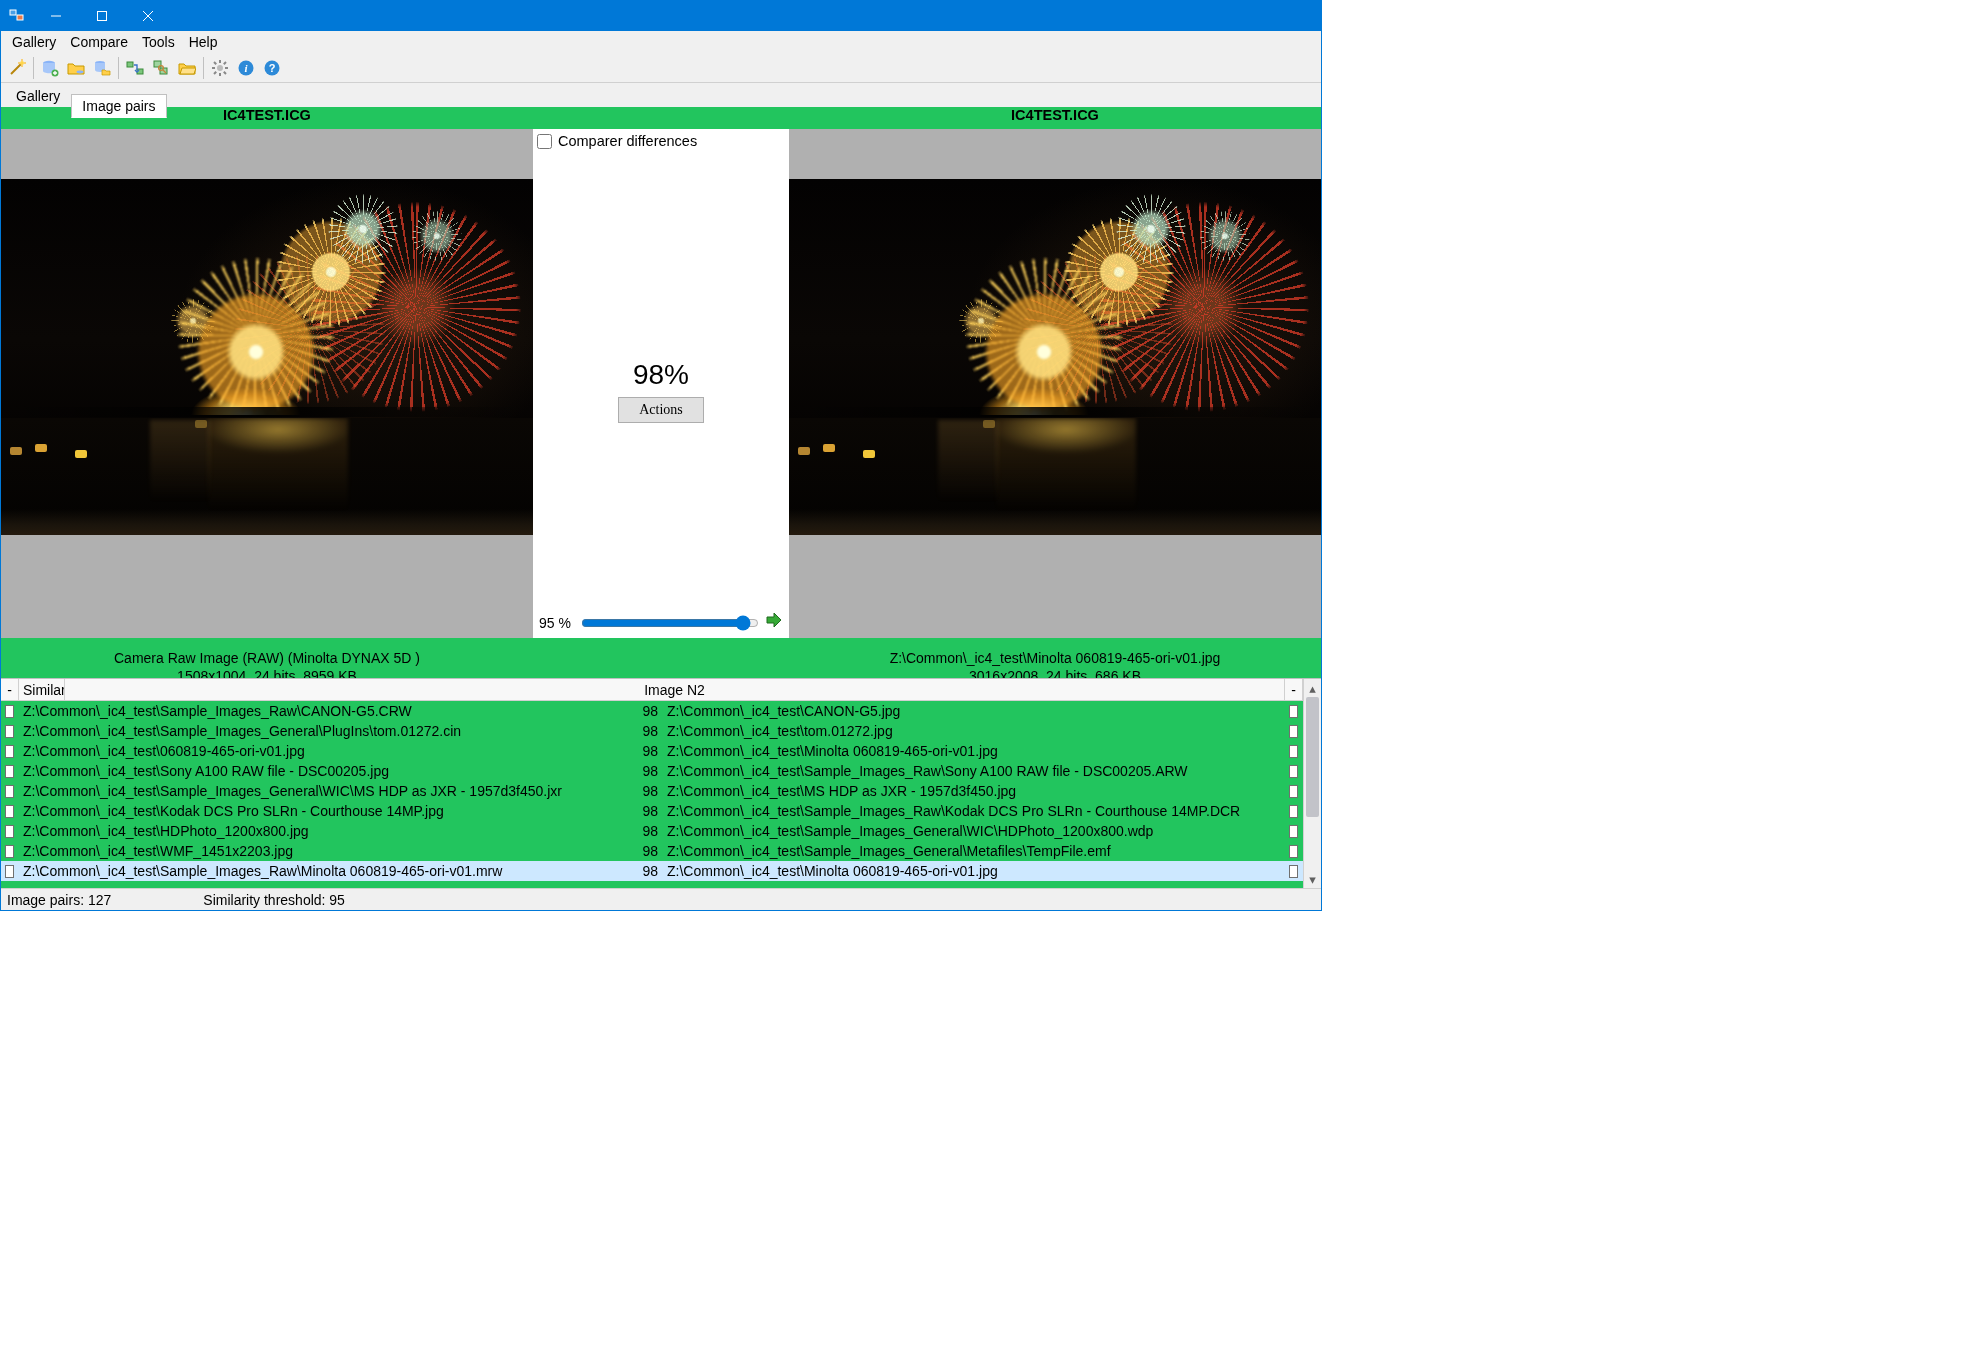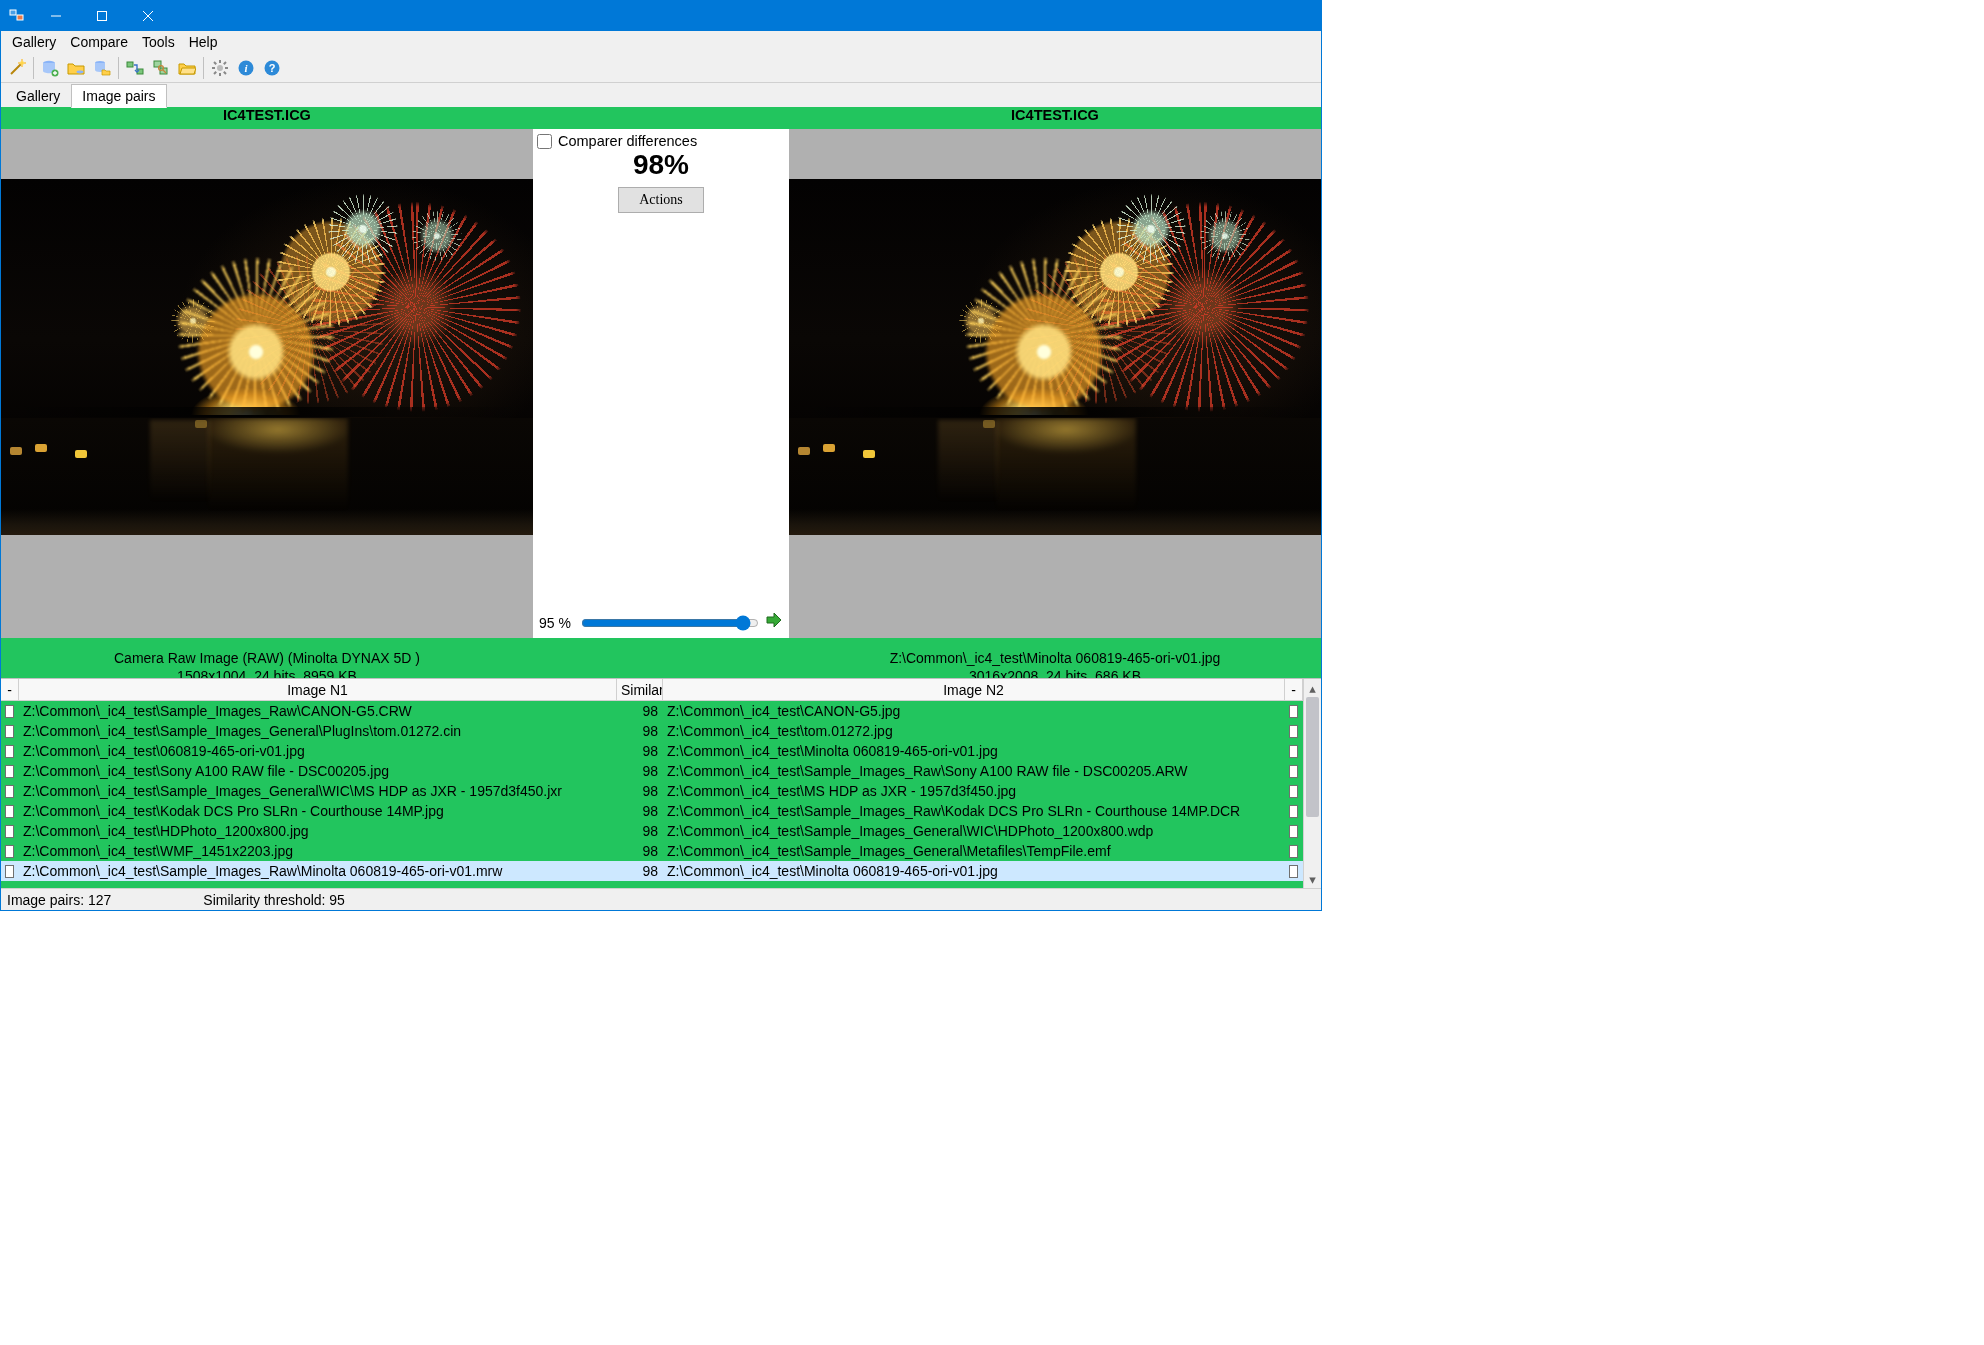--- a/index.html
+++ b/index.html
@@ -11,33 +11,33 @@
   .titlebar .wc { display: flex; }
   .titlebar .wc .btn { width: 46px; height: 30px; display: flex; align-items: center; justify-content: center; }
   .titlebar .wc svg { stroke: #fff; }
   .menubar { height: 22px; display: flex; align-items: center; padding: 2px 4px; background: #f0f0f0; gap: 0; }
   .menubar .menu-item { padding: 2px 7px; font-size: 14px; }
   .toolbar { height: 30px; background: #f0f0f0; display: flex; align-items: center; padding: 0 4px; gap: 2px; border-bottom: 1px solid #d0d0d0; }
   .toolbar .tbtn { width: 24px; height: 24px; display: flex; align-items: center; justify-content: center; border-radius:2px;}
   .toolbar .sep { width: 1px; height: 22px; background: #c0c0c0; margin: 0 2px; }
   .tabstrip { height: 24px; background: #f0f0f0; display: flex; align-items: flex-end; padding-left: 4px; }
   .tabstrip .tab { padding: 3px 10px 3px 10px; font-size: 14px; border: 1px solid transparent; border-bottom: none;}
-  .tabstrip .tab.active { background: #fff; border-color: #c0c0c0; border-bottom: 1px solid #fff; position: relative; top: 1px; }
+  .tabstrip .tab.active { background: #fff; border-color: #c0c0c0; border-bottom: 1px solid #fff; position: relative; top: 11px; }
   .content { flex: 1; display: flex; flex-direction: column; background: #22c55e; overflow: hidden; }
   .compare { flex: 1 1 auto; display: flex; flex-direction: column; }
   .pair-titles { display: flex; height: 22px; }
   .pair-titles .col { flex: 0 0 532px; text-align: center; font-weight: bold; font-size: 14.5px; }
   .pair-titles .mid-col { flex: 1; }
   .main-row { display: flex; flex: 1; }
   .img-panel { flex: 0 0 532px; background: #b0b0b0; display: flex; flex-direction: column; align-items:stretch; }
   .img-spacer { height: 50px; background: #b0b0b0; }
   .img-view { height: 356px; background: #080504; position: relative; overflow: hidden; }
   .mid-panel { flex: 1; background: #fff; display: flex; flex-direction: column; align-items: center; padding-top: 4px; position:relative;}
   .highlight-chk { display: flex; align-items: center; gap: 6px; font-size: 14.5px; align-self:flex-start; padding-left:4px;}
-  .pct { font-size: 28px; font-weight: bold; }
+  .pct { font-size: 28px; font-weight: normal; margin-top: 210px; }
   .actions-btn { border: 1px solid #adadad; background: #e1e1e1; padding: 4px 20px; font-size: 14px; margin-top: 6px; font-family: Liberation Serif, serif; }
   .slider-row { position:absolute; bottom:4px; left:0; right:0; display:flex; align-items:center; justify-content:center; gap:4px; padding: 0 6px;}
   .slider-row .lbl { font-size: 14px; white-space:nowrap; }
   .slider-row input[type=range]{ width: 100%; }
   .slider-wrap{flex:1; display:flex; align-items:center; gap:6px; padding-left:6px;}
   .arrow-ico { color:#2a9d2a; font-size:18px;}
   .img-captions { display: flex; height: 40px; }
   .img-captions .cap { flex: 0 0 532px; text-align: center; font-size: 14px; line-height: 1.25; padding-top:12px;}
   .img-captions .mid { flex:1;}
   .grid-area { flex: 0 0 auto; height: 210px; border-top: 1px solid #c0c0c0; display: flex; }
@@ -338,21 +338,20 @@
           <div>Z:\Common\_ic4_test\Minolta 060819-465-ori-v01.jpg</div>
           <div>3016x2008, 24 bits, 686 KB</div>
         </div>
       </div>
     </div>
 
     <div class="grid-area">
       <div class="grid">
         <div class="grid-hdr">
           <div class="h ck">-</div>
-          <div class="h cn1">Image N1</div>
           <div class="h csim" style="flex:0 0 46px; justify-content:flex-start; overflow:hidden;">Similarity</div>
           <div class="h cn2">Image N2</div>
           <div class="h ck">-</div>
         </div>
         <div class="grid-body" id="grid-body">
             <div class="grid-row">
               <div class="c ck">
                 <span class="box"></span>
               </div>
               <div class="c cn1">Z:\Common\_ic4_test\Sample_Images_Raw\CANON-G5.CRW</div>

